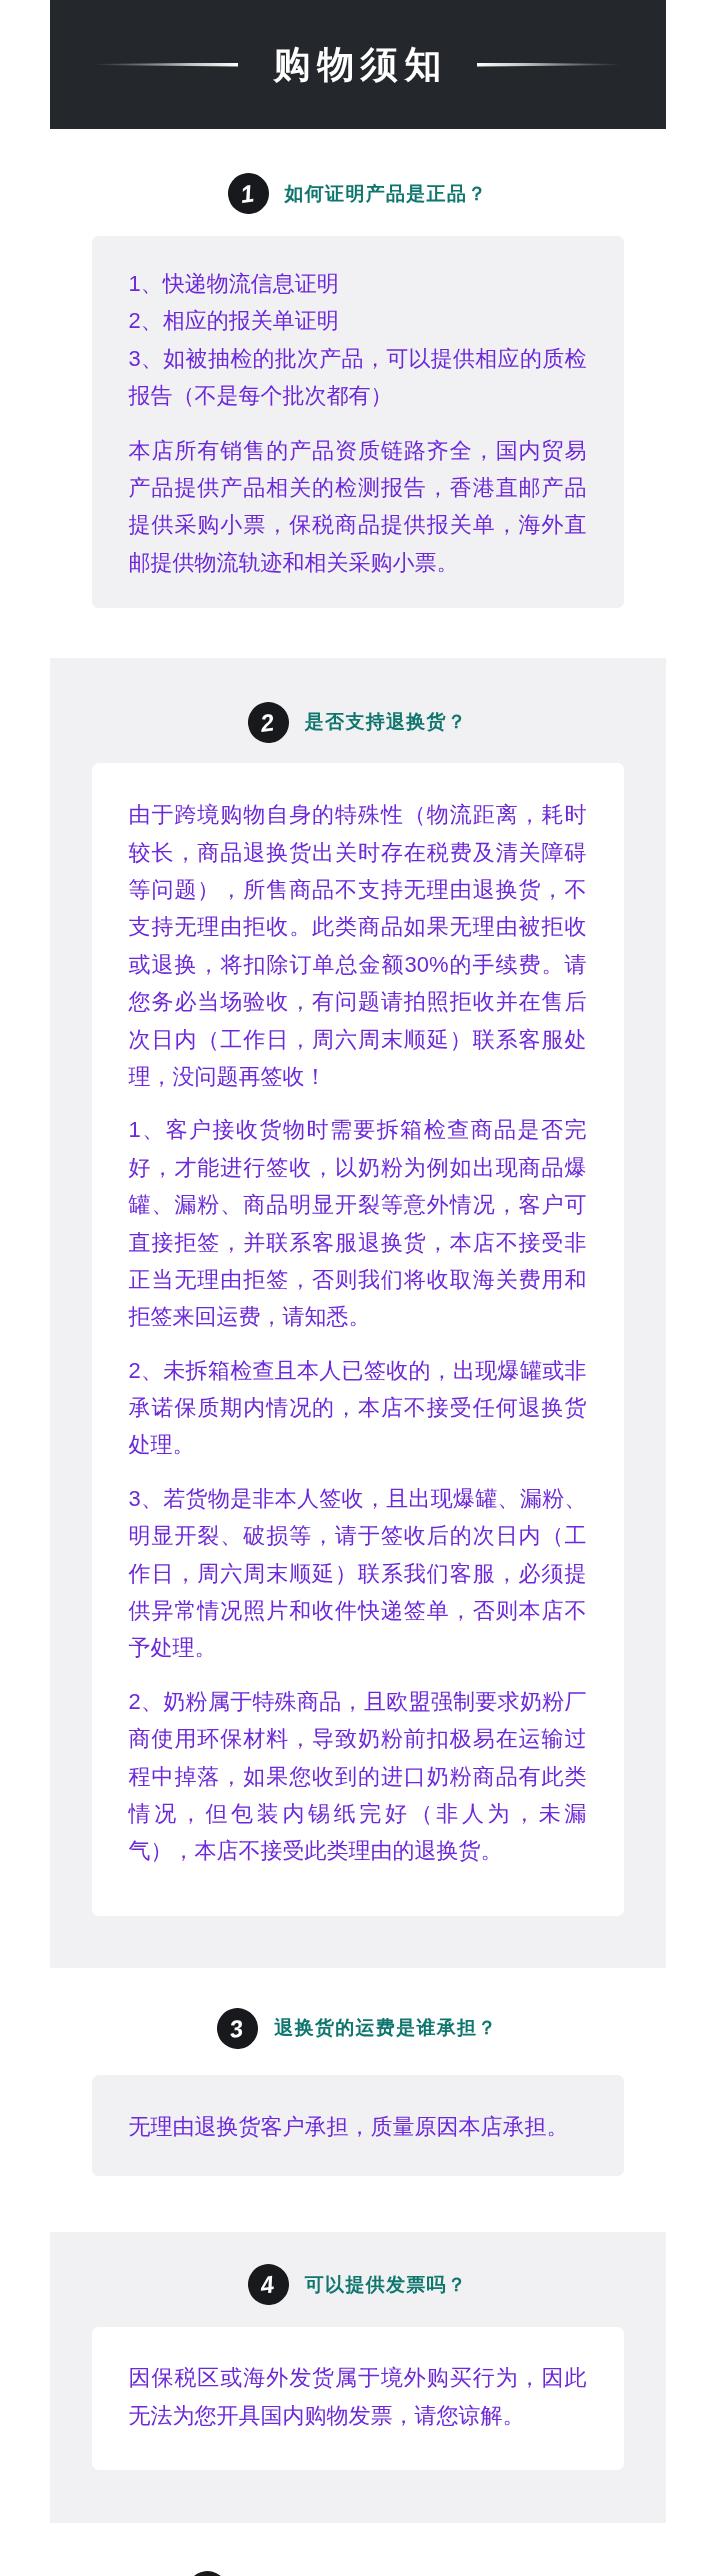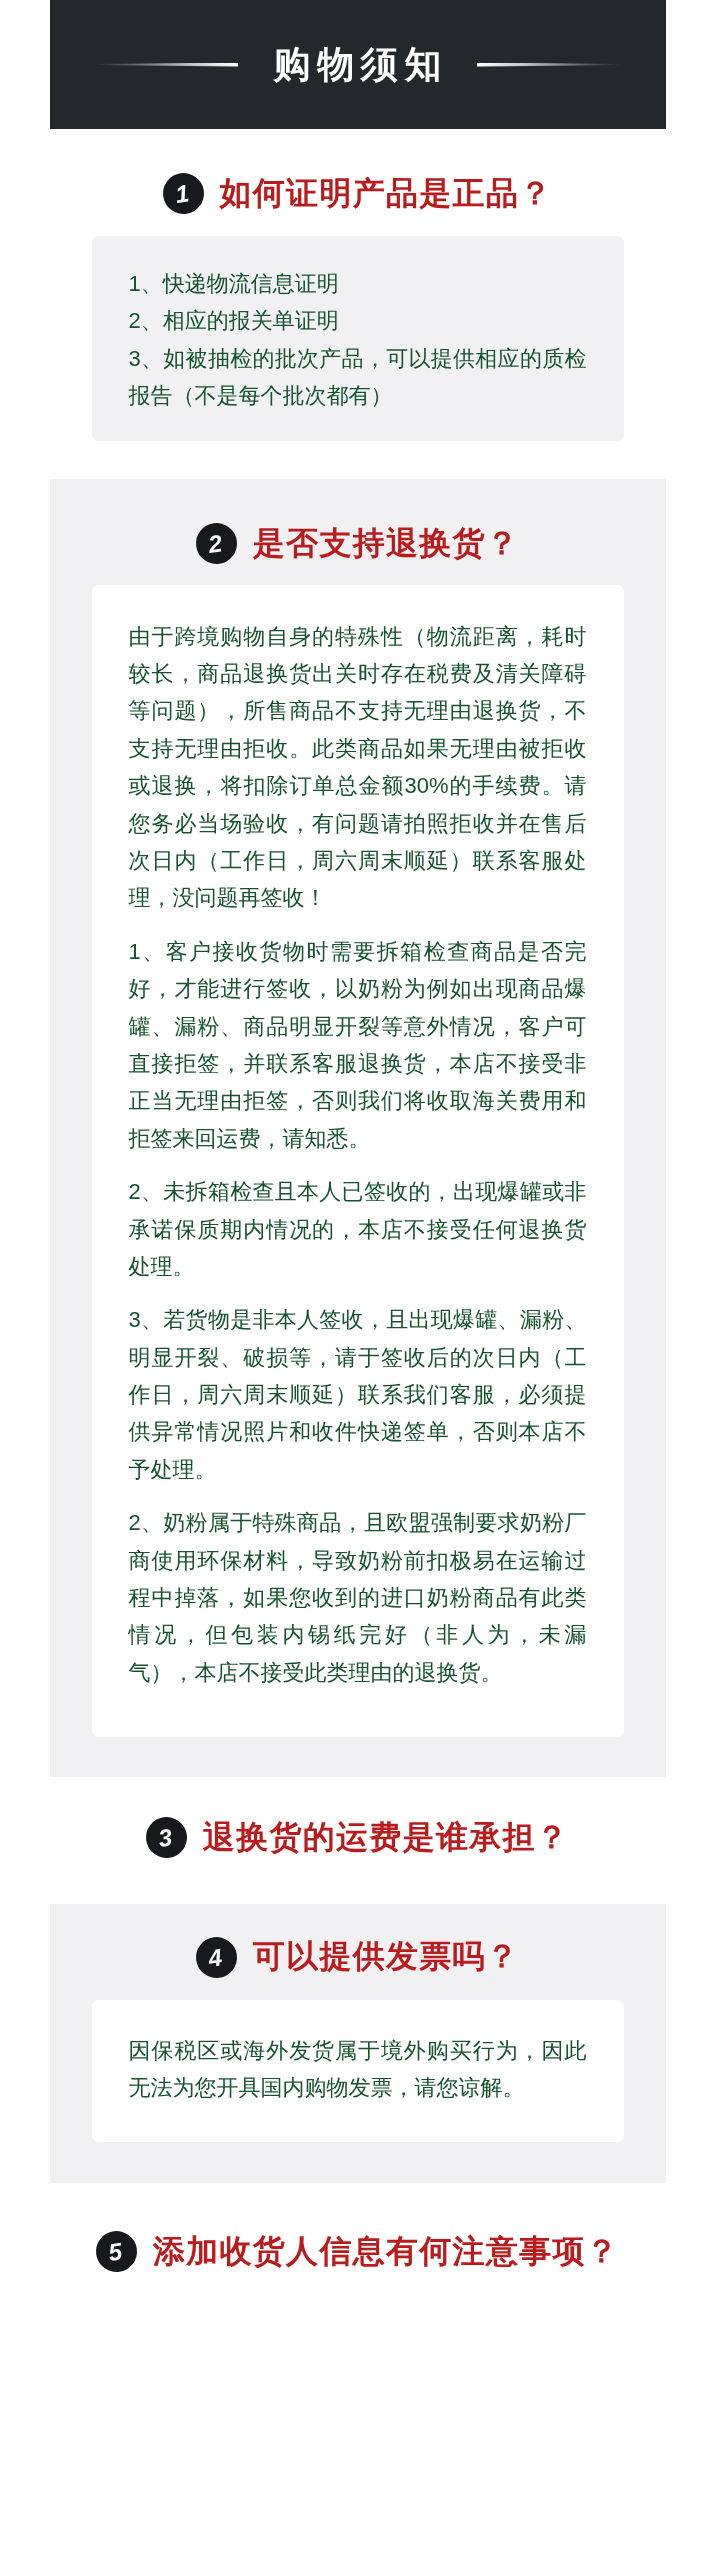--- a/index.html
+++ b/index.html
@@ -72,34 +72,34 @@
     align-items: center;
     justify-content: center;
     font-size: 24px;
     font-weight: 700;
     font-style: italic;
     transform: rotate(-8deg);
     flex: 0 0 auto;
     padding-right: 2.7px;
   }
   .heading-text {
-    font-size: 32px;
+    font-size: 19px;
     font-weight: 800;
-    color: #b91c1c;
+    color: #0f766e;
     letter-spacing: 1.3px;
     white-space: nowrap;
   }
 
   .card {
-    margin: 20px 42px 0;
+    margin: 20px 42px 12px;
     border-radius: 6.6px;
     padding: 29px 37px 26.5px;
     font-size: 22px;
     line-height: 1.7;
-    color: #14532d;
+    color: #6d28d9;
     text-align: justify;
   }
   .card.gray-card  { background: #f1f1f3; }
   .card.white-card { background: #ffffff; }
   .sec-returns .card { margin-top: 18.6px; padding: 33px 37px 46px; }
   .sec-shipfee .card { margin-top: 24px; padding: 33px 37px 30.5px; }
   .sec-invoice .card { padding: 32px 37px 36px; }
   .sec-recipient .card { margin-top: 22.5px; padding: 30.5px 37px 26.5px; }
 
   .card p { margin: 0; }
@@ -121,20 +121,21 @@
 
   <div class="section on-white sec-authenticity">
     <div class="heading-row">
       <span class="num-badge">1</span>
       <span class="heading-text">如何证明产品是正品？</span>
     </div>
     <div class="card gray-card">
       <p class="list-line">1、快递物流信息证明</p>
       <p class="list-line">2、相应的报关单证明</p>
       <p class="list-line">3、如被抽检的批次产品，可以提供相应的质检报告（不是每个批次都有）</p>
+      <p class="after-list">本店所有销售的产品资质链路齐全，国内贸易产品提供产品相关的检测报告，香港直邮产品提供采购小票，保税商品提供报关单，海外直邮提供物流轨迹和相关采购小票。</p>
     </div>
   </div>
 
   <div class="section on-gray sec-returns">
     <div class="heading-row">
       <span class="num-badge">2</span>
       <span class="heading-text">是否支持退换货？</span>
     </div>
     <div class="card white-card">
       <p>由于跨境购物自身的特殊性（物流距离，耗时较长，商品退换货出关时存在税费及清关障碍等问题），所售商品不支持无理由退换货，不支持无理由拒收。此类商品如果无理由被拒收或退换，将扣除订单总金额30%的手续费。请您务必当场验收，有问题请拍照拒收并在售后次日内（工作日，周六周末顺延）联系客服处理，没问题再签收！</p>
@@ -142,20 +143,23 @@
       <p>2、未拆箱检查且本人已签收的，出现爆罐或非承诺保质期内情况的，本店不接受任何退换货处理。</p>
       <p>3、若货物是非本人签收，且出现爆罐、漏粉、明显开裂、破损等，请于签收后的次日内（工作日，周六周末顺延）联系我们客服，必须提供异常情况照片和收件快递签单，否则本店不予处理。</p>
       <p>2、奶粉属于特殊商品，且欧盟强制要求奶粉厂商使用环保材料，导致奶粉前扣极易在运输过程中掉落，如果您收到的进口奶粉商品有此类情况，但包装内锡纸完好（非人为，未漏气），本店不接受此类理由的退换货。</p>
     </div>
   </div>
 
   <div class="section on-white sec-shipfee">
     <div class="heading-row">
       <span class="num-badge">3</span>
       <span class="heading-text">退换货的运费是谁承担？</span>
+    </div>
+    <div class="card gray-card">
+      <p>无理由退换货客户承担，质量原因本店承担。</p>
     </div>
   </div>
 
   <div class="section on-gray sec-invoice">
     <div class="heading-row">
       <span class="num-badge">4</span>
       <span class="heading-text">可以提供发票吗？</span>
     </div>
     <div class="card white-card">
       <p>因保税区或海外发货属于境外购买行为，因此无法为您开具国内购物发票，请您谅解。</p>

